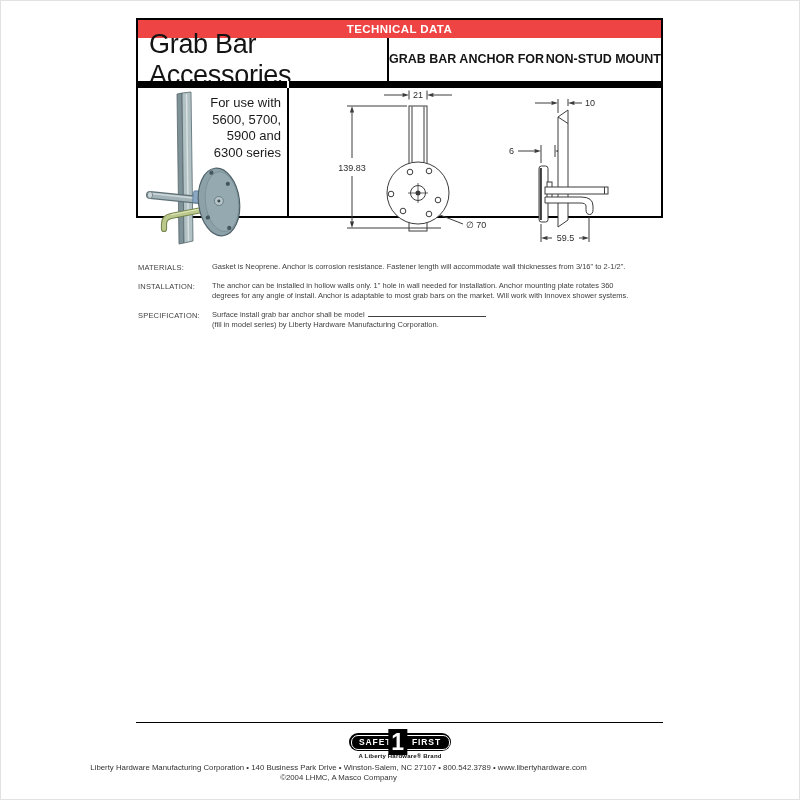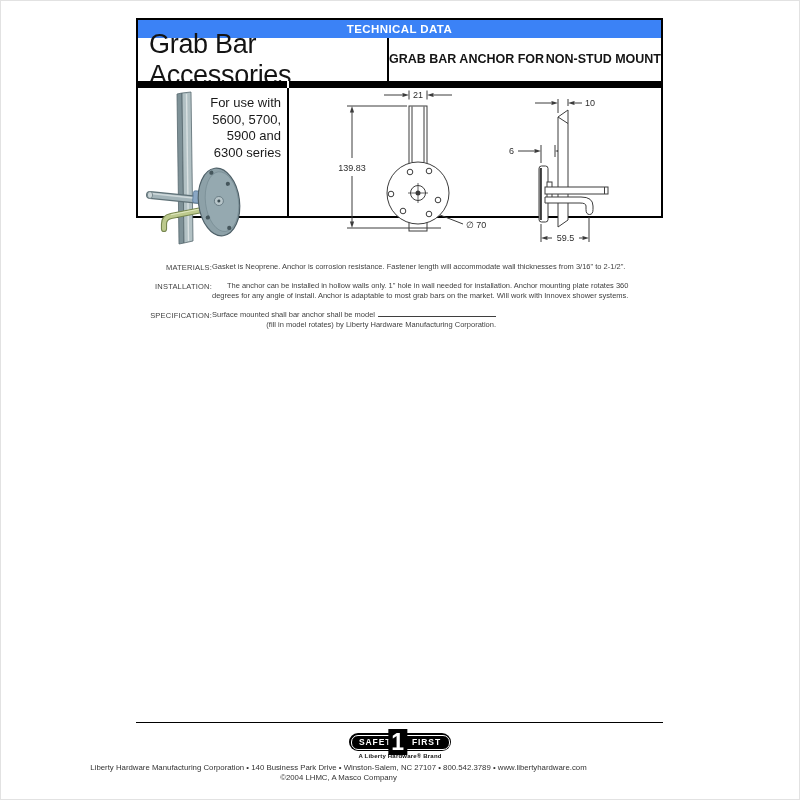--- a/index.html
+++ b/index.html
@@ -6,21 +6,21 @@
   body {
     width:800px; height:800px; background:#ffffff; position:relative;
     font-family:"Liberation Sans", sans-serif; color:#111; overflow:hidden;
   }
   *, *::before, *::after { box-sizing:border-box; }
   .page-border { position:absolute; inset:0; border:1px solid #e2e2e2; pointer-events:none; }
 
   
   .frame { position:absolute; left:136px; top:18px; width:527px; border:2px solid #000; background:#fff; }
   .banner {
-    height:18px; background:#3b82f6; color:#fff; text-align:center;
+    height:18px; background:#ef4444; color:#fff; text-align:center;
     font-size:11.5px; font-weight:bold; line-height:18px; letter-spacing:.4px;
   }
   .title-row { display:flex; height:43px; }
   .title-left {
     width:251px; border-right:2px solid #000; display:flex; align-items:center;
     padding-left:11px; font-size:27px; letter-spacing:-.3px; color:#141414;
   }
   .title-right {
     flex:1; display:flex; flex-direction:row; justify-content:space-between; align-items:center;
     font-weight:bold; font-size:12.5px; line-height:1.25; color:#141414;
@@ -31,21 +31,21 @@
   .cell-ill { width:151px; border-right:2px solid #000; position:relative; }
   .cell-draw { flex:1; position:relative;padding-left:44px; }
   .compat {
     position:absolute; top:7px; right:6px; text-align:right;
     font-size:13px; line-height:16.5px; color:#1a1a1a;
   }
   .ill-svg, .draw-svg { position:absolute; left:0; top:0; }
 
   
   .sections { position:absolute; left:138px; top:262px; width:530px; }
-  .section { display:flex; margin-bottom:9px;text-align:right; }
+  .section { display:flex; margin-bottom:9px; }
   .section-label { width:74px; flex:none; font-size:7.5px; color:#3f3f3f; letter-spacing:.2px; padding-top:.5px; }
   .section-body { font-size:7.5px; line-height:10px; color:#3f3f3f; }
   .blank-line { display:inline-block; width:118px; height:7px; border-bottom:1px solid #3f3f3f; margin-left:3px; }
 
   
   .footer-rule { position:absolute; left:136px; top:722px; width:527px; height:1px; background:#000; }
   .logo-wrap { position:absolute; left:0; top:733px; width:800px; display:flex; flex-direction:column; align-items:center; }
   .logo-pill {
     position:relative; width:102px; height:18px; background:#000; border-radius:9px;
     display:flex; align-items:center; justify-content:space-between; padding:0 10px;
@@ -217,22 +217,22 @@
   <div class="section">
     <div class="section-label">INSTALLATION:</div>
     <div class="section-body">
       <div>The anchor can be installed in hollow walls only. 1" hole in wall needed for installation. Anchor mounting plate rotates 360</div>
       <div>degrees for any angle of install. Anchor is adaptable to most grab bars on the market. Will work with Innovex shower systems.</div>
     </div>
   </div>
   <div class="section">
     <div class="section-label">SPECIFICATION:</div>
     <div class="section-body">
-      <div><span>Surface mounted shall bar anchor shall be model</span><span class="blank-line"></span></div>
-      <div>(fill in model rotates) by Liberty Hardware Manufacturing Corporation.</div>
+      <div><span>Surface install grab bar anchor shall be model</span><span class="blank-line"></span></div>
+      <div>(fill in model series) by Liberty Hardware Manufacturing Corporation.</div>
     </div>
   </div>
 </div>
 
 <div class="footer-rule"></div>
 <div class="logo-wrap">
   <div class="logo-pill">
     <span class="logo-side">SAFETY</span>
     <span class="logo-one">1</span>
     <span class="logo-side">FIRST</span>

